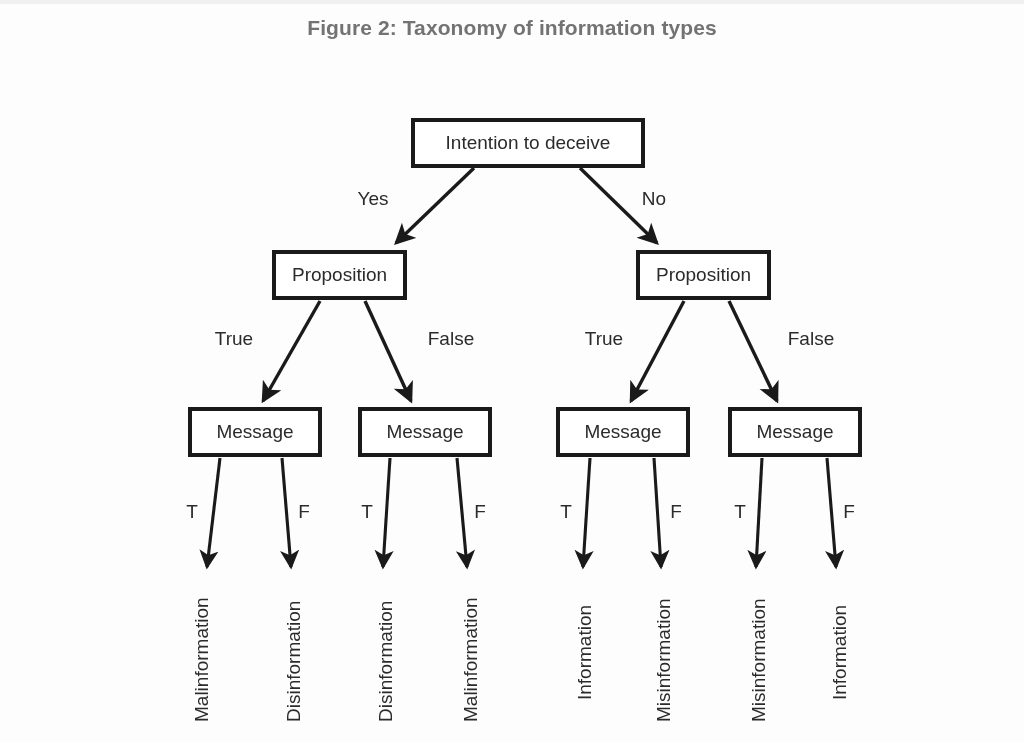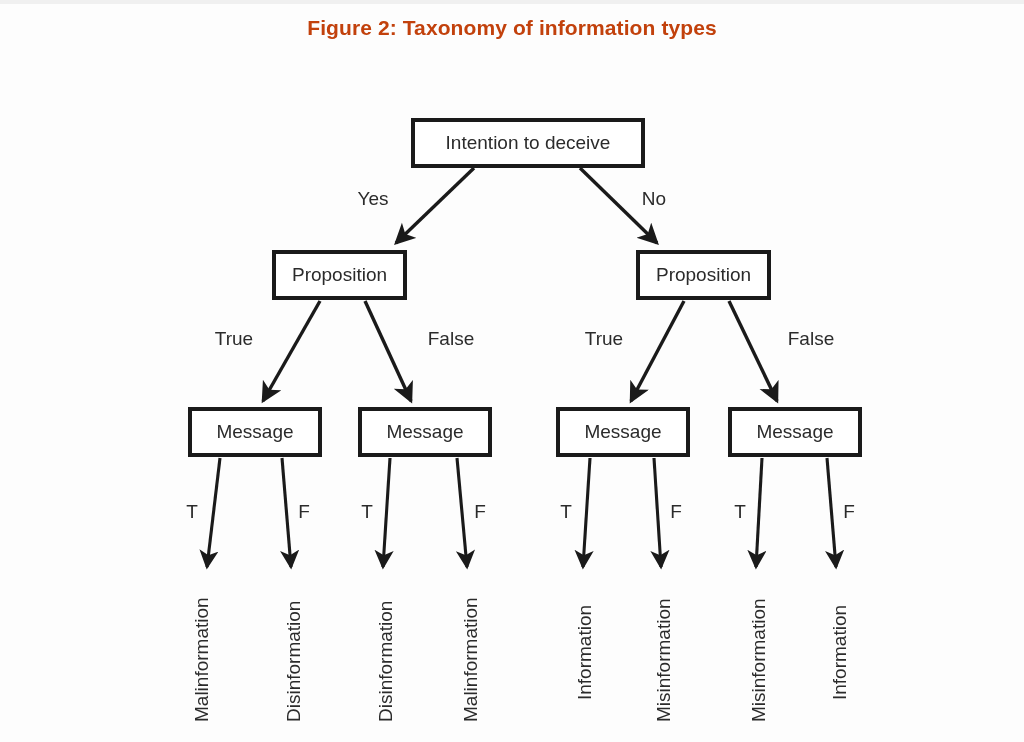--- a/index.html
+++ b/index.html
@@ -30,21 +30,21 @@
   }
   #figure-title {
     position: absolute;
     left: 0;
     top: 16px;
     width: 1024px;
     text-align: center;
     font-family: "Liberation Sans", sans-serif;
     font-size: 21px;
     font-weight: bold;
-    color: #c2410c;
+    color: #737373;
     letter-spacing: 0.1px;
   }
   #diagram-svg {
     position: absolute;
     left: 0;
     top: 0;
     width: 1024px;
     height: 742px;
   }
   .node-box rect {

